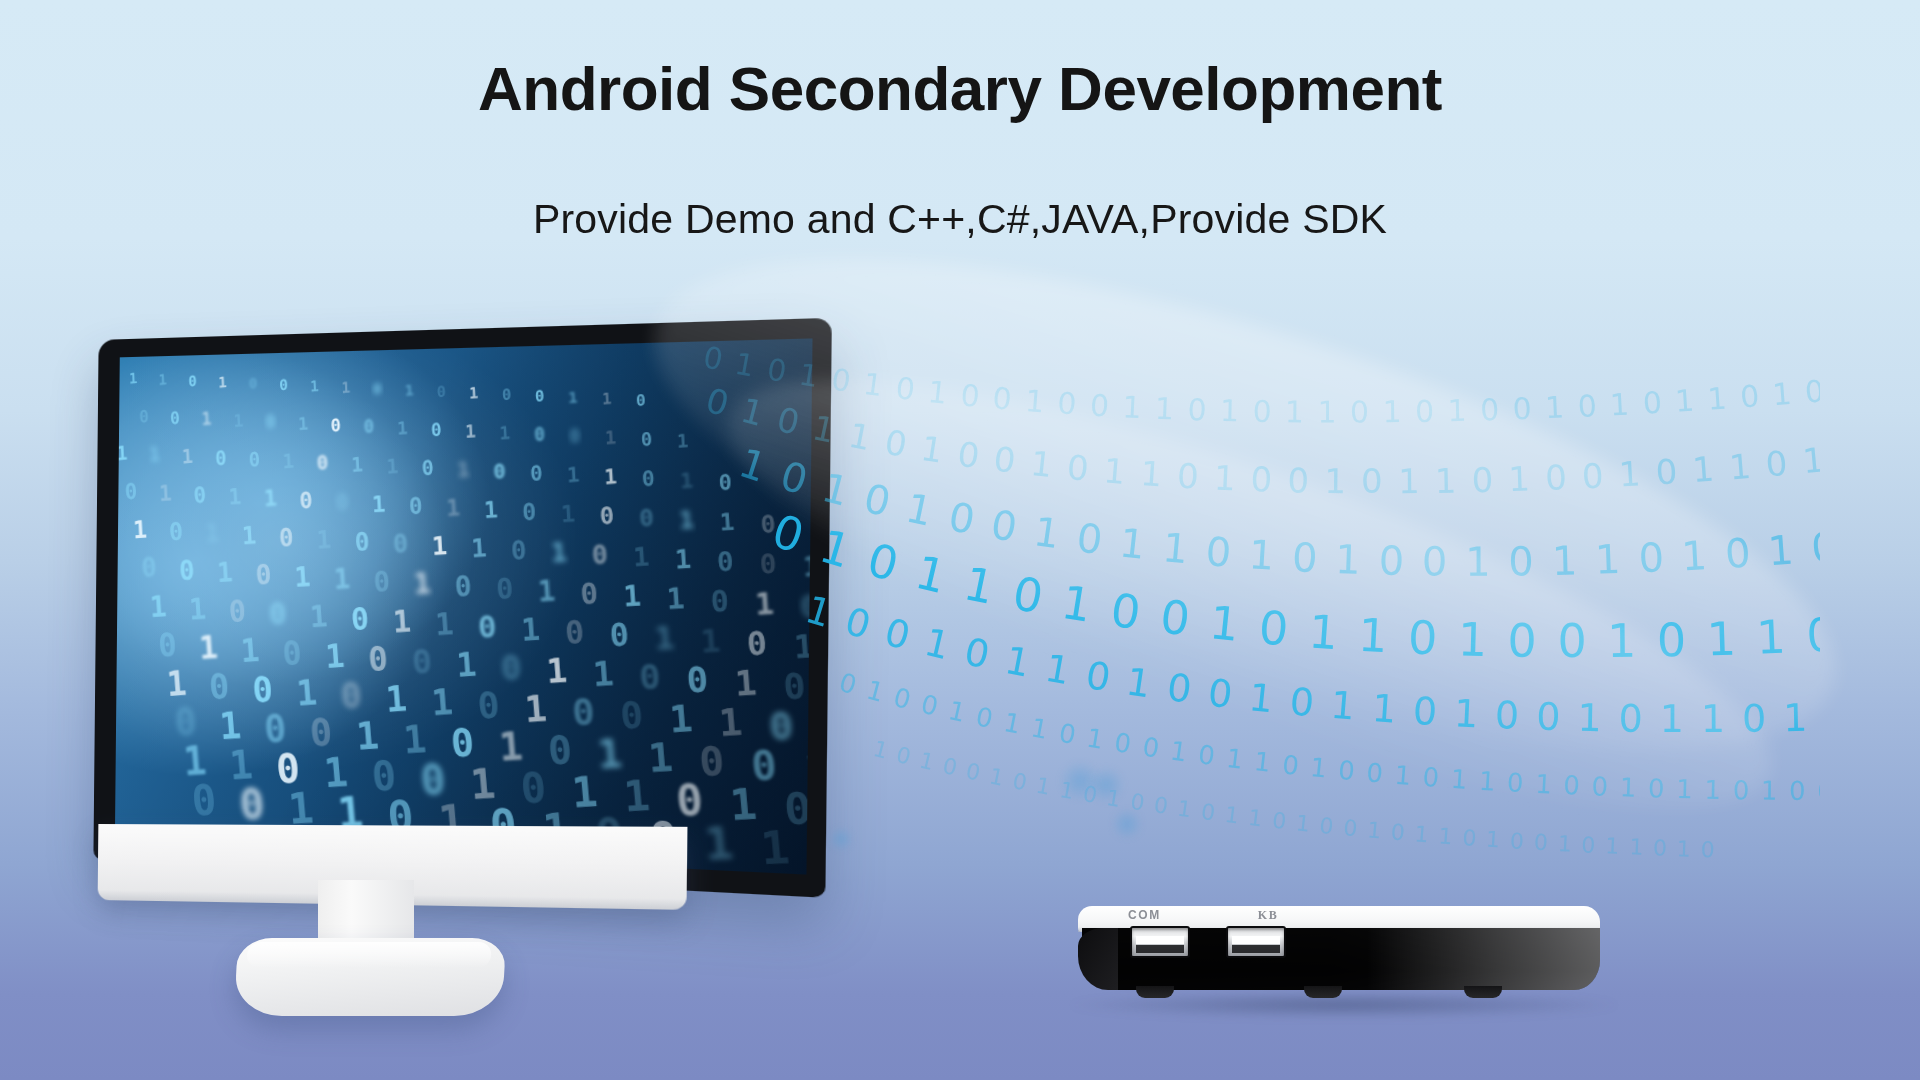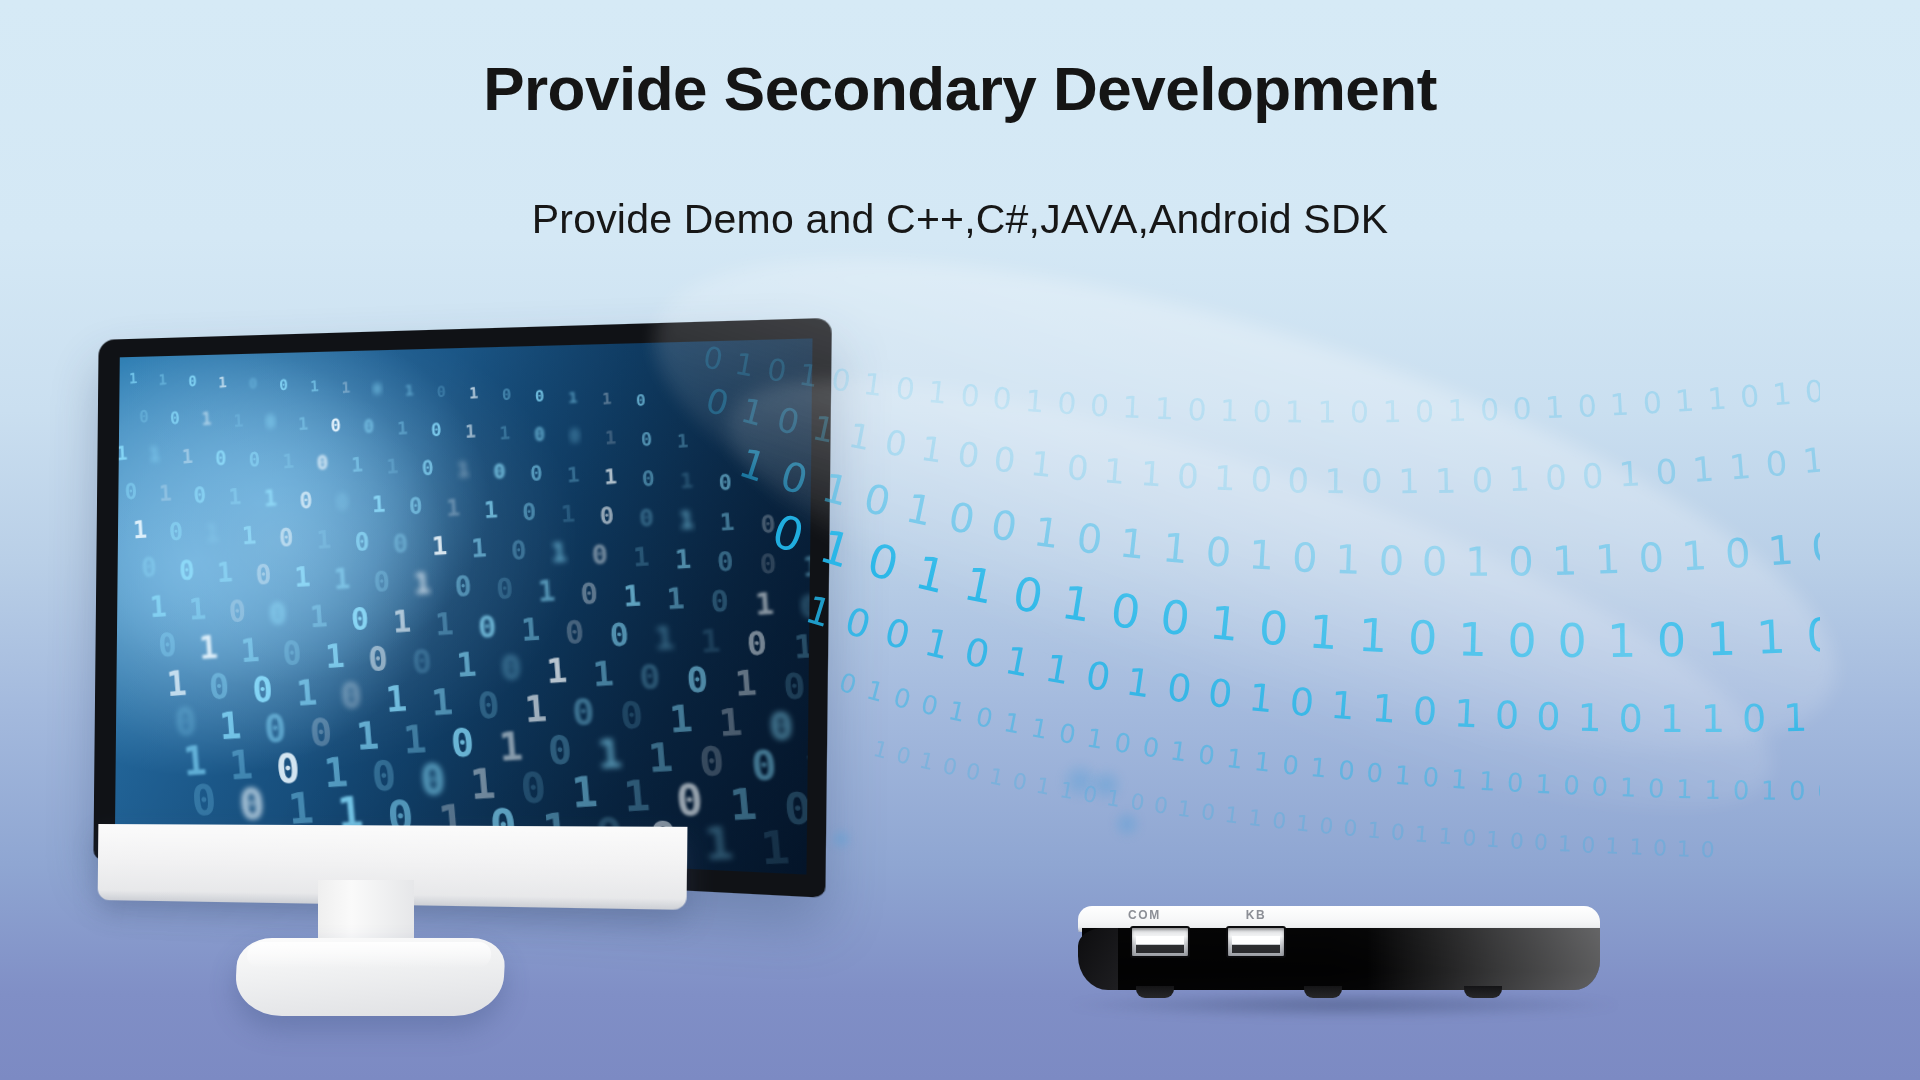--- a/index.html
+++ b/index.html
@@ -182,44 +182,44 @@
   }
   .port-com{ left:52px; }
   .port-kb { left:148px; }
 
   .port-label{
     position:absolute; top:2px;
     font-size:12px; letter-spacing:1.6px;
     color:#8c8f96; font-weight:600;
   }
   .label-com{ left:50px; width:64px; text-align:left; }
-  .label-kb { left:146px; width:64px; text-align:center; }
+  .label-kb { left:158px; width:64px; text-align:center;font-family:Liberation Serif, serif; }
 
   
   .foot{
     position:absolute; top:80px; height:12px; width:38px;
     background:linear-gradient(180deg,#141416,#272729);
     border-radius:0 0 9px 9px;
   }
   .foot-a{ left:58px; }
   .foot-b{ left:226px; }
   .foot-c{ left:386px; }
 
   .dev-shadow{
     position:absolute; left:1070px; top:992px; width:548px; height:26px;
     background:radial-gradient(ellipse at center, rgba(52,66,104,.45) 0%, rgba(52,66,104,0) 72%);
     filter:blur(4px);
   }
 </style>
 </head>
 <body>
 
-<h1 class="headline">Provide Secondary Development</h1>
-
-<p class="subhead">Provide Demo and C++,C#,JAVA,Android SDK</p>
+<h1 class="headline">Android Secondary Development</h1>
+
+<p class="subhead">Provide Demo and C++,C#,JAVA,Provide SDK</p>
 
 <div class="monitor">
   <div class="mon-frame">
     <div class="mon-screen">
       <svg viewBox="0 0 640 470" preserveAspectRatio="none">
         <defs>
           <filter id="sblur">
               <feGaussianBlur stdDeviation="1.1"></feGaussianBlur>
             </filter>
           <filter id="sblur2">

